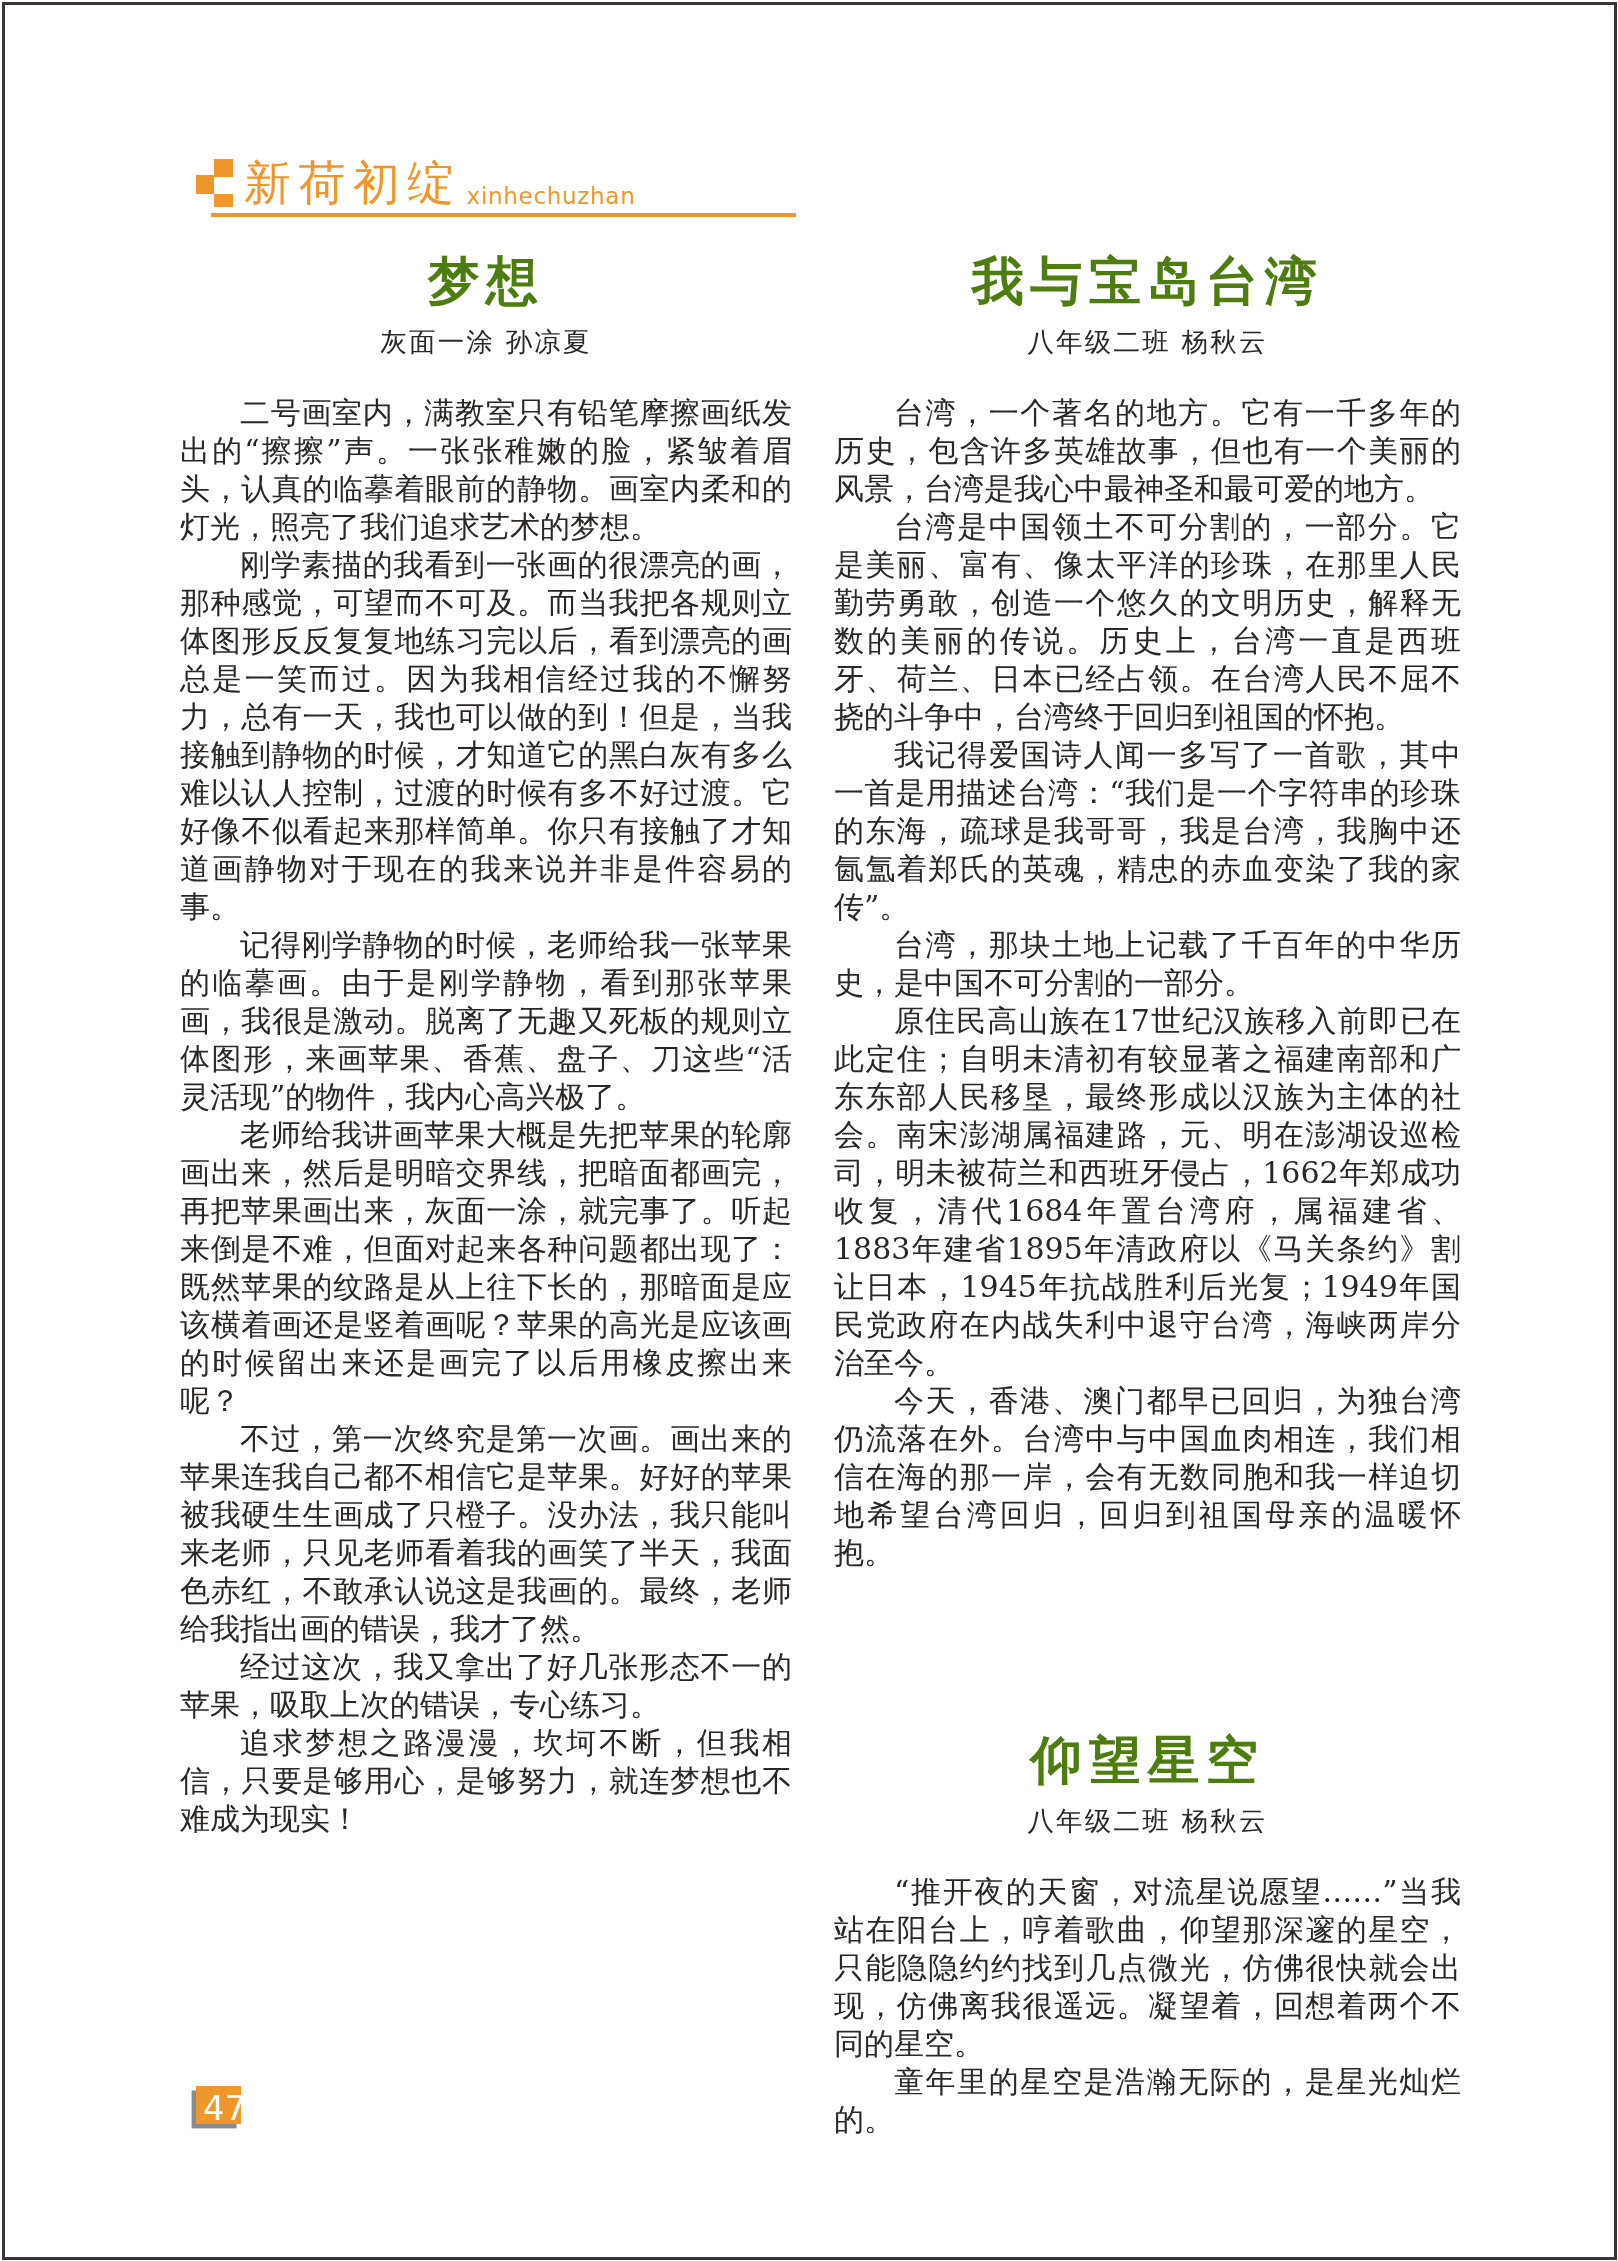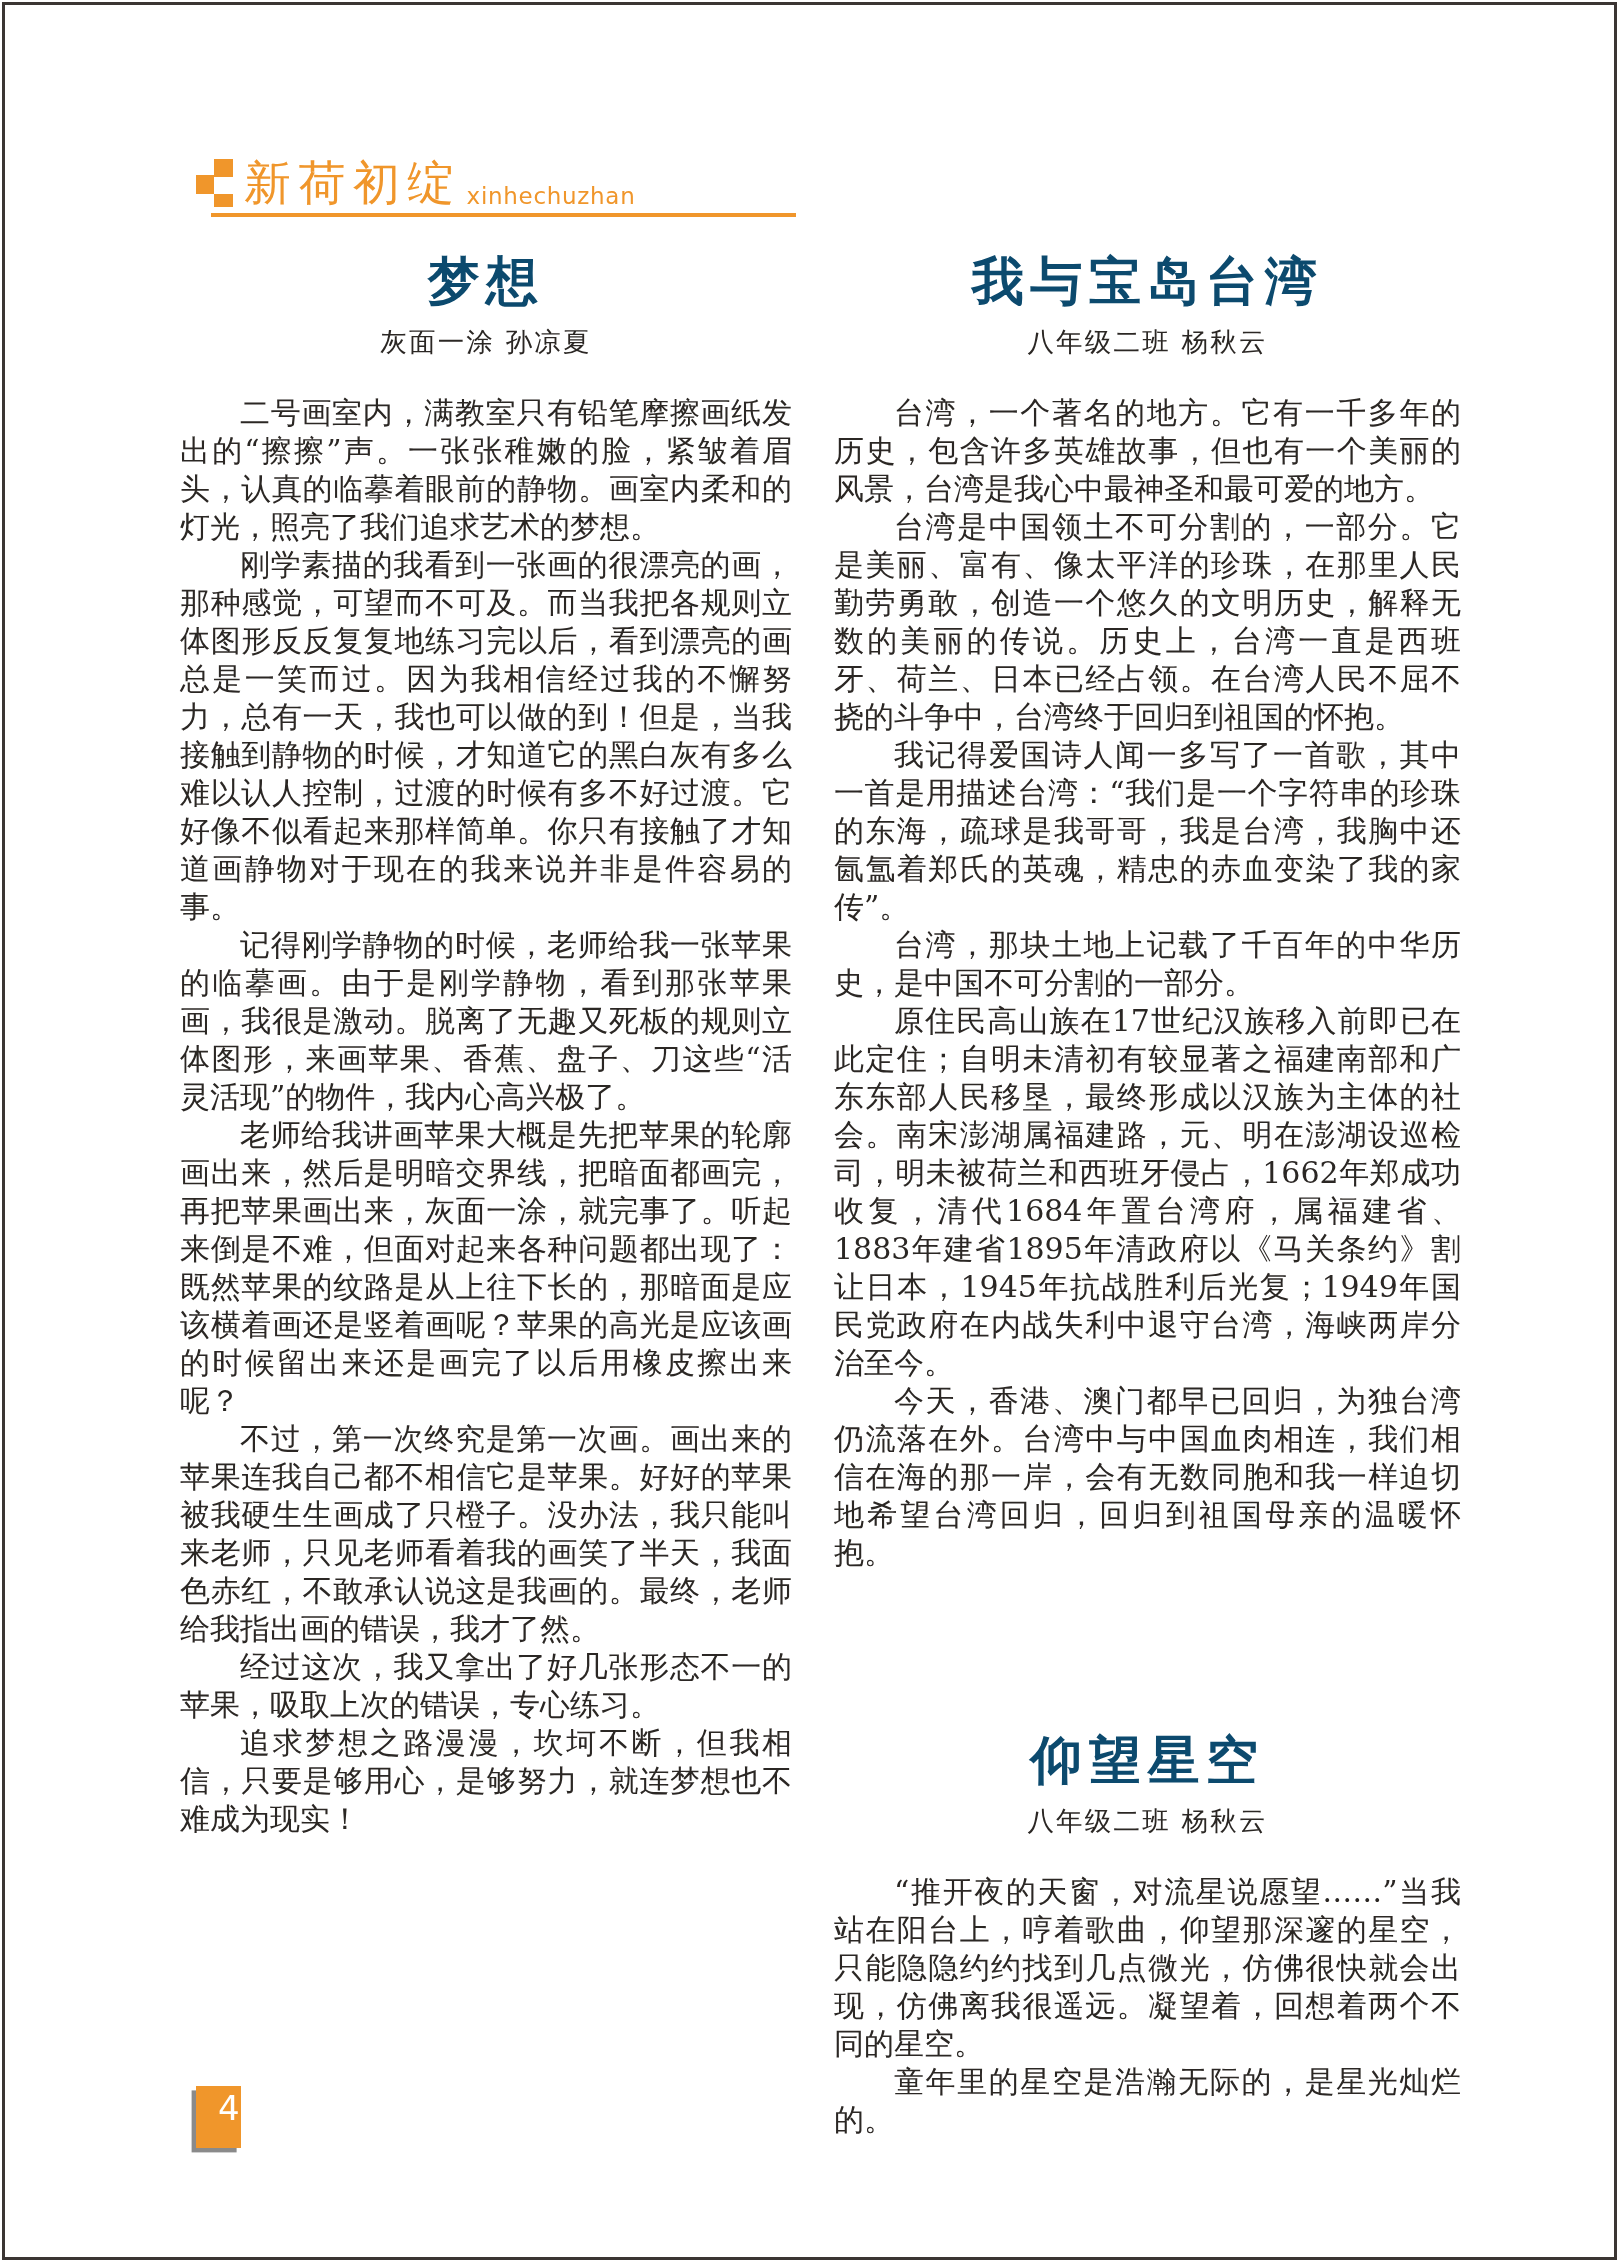--- a/index.html
+++ b/index.html
@@ -42,40 +42,40 @@
     position: absolute; left: 211px; top: 213px;
     width: 585px; height: 4.4px; background: #f0962b;
   }
   
   .col { position: absolute; top: 249px; color: #2b2724; }
   .col-left  { left: 180px;  width: 612px; }
   .col-right { left: 834px; width: 627px; }
   .essay-title {
     margin: 0; text-align: center;
     font-size: 52px; font-weight: bold; letter-spacing: 6.6px;
-    line-height: 63px; color: #0c4a6e;
+    line-height: 63px; color: #4d7c0f;
   }
   .byline {
     text-align: center; font-size: 26.5px; letter-spacing: 2.2px;
     margin: 11.8px 0 34px 0; color: #2b2724;
   }
   .body-par {
     margin: 0; font-size: 30px; line-height: 38px;
     text-align: justify; text-indent: 2em; color: #2b2724;
     overflow-wrap: break-word;
   }
   .second-essay-title { margin-top: 156px; }
   
   .page-number {
     position: absolute; left: 196px; top: 2086px;
-    width: 45px; height: 62px;
+    width: 45px; height: 38px;
     background: #f0962b;
     box-shadow: -4.4px 4.4px 0 #8a8a8a;
     color: #ffffff; font-size: 34px; line-height: 44px;
-    padding-left: 22px; box-sizing: border-box;
+    padding-left: 7px; box-sizing: border-box;
     font-family: "DejaVu Sans", "Liberation Sans", sans-serif;
   }
 </style>
 </head>
 <body>
 
 <div class="page-border"></div>
 
 <header class="masthead">
   <div class="logo-squares">

